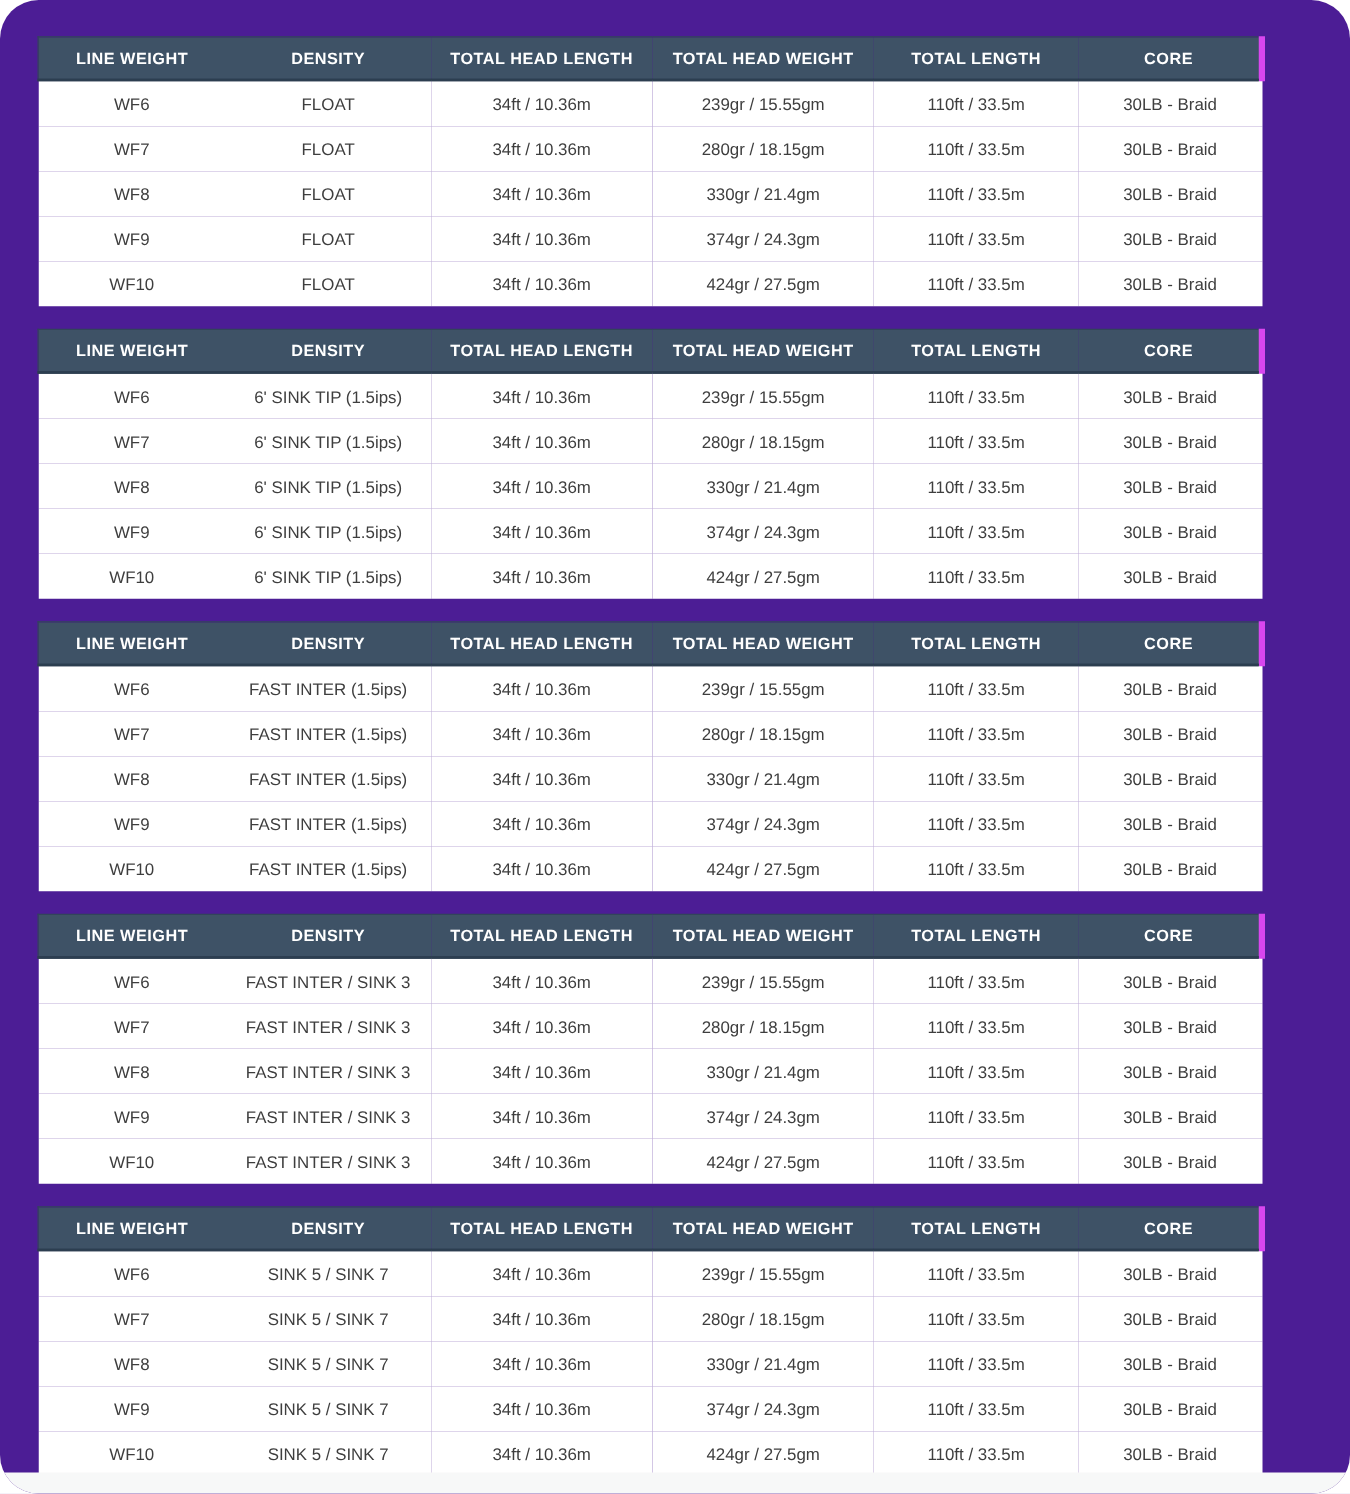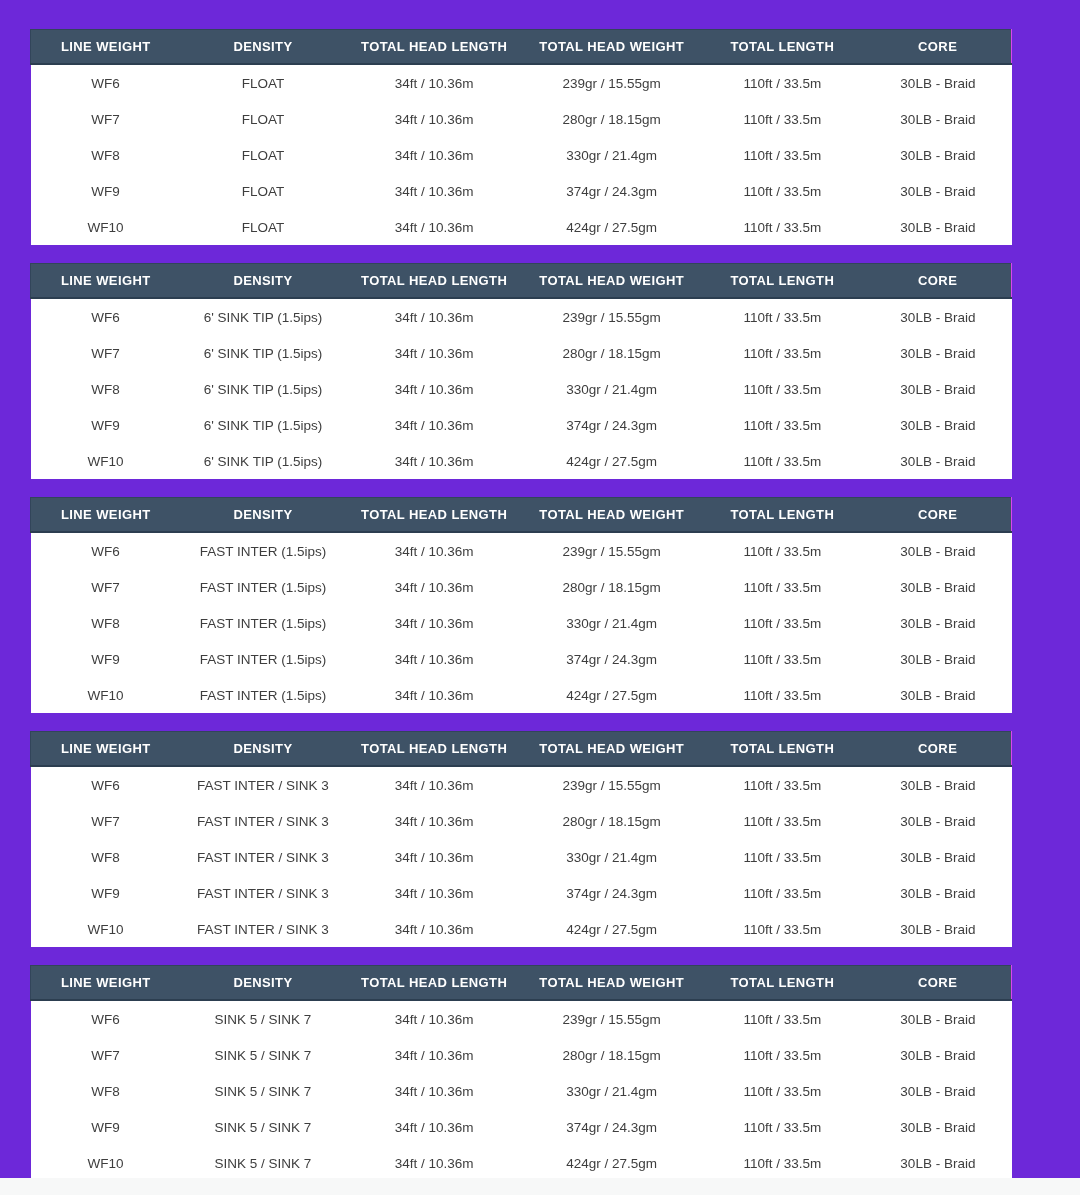--- a/index.html
+++ b/index.html
@@ -5,22 +5,23 @@
   html, body {
     margin: 0;
     padding: 0;
     background: #ffffff;
     font-family: "Liberation Sans", sans-serif;
   }
   .page {
     position: relative;
     width: 1080px;
     height: 1195px;
-    background: #6d28d9;
+    background: #4c1d95;
     overflow: hidden;
+    border-radius: 31px;
   }
   .tables-wrap {
     position: absolute;
     left: 30px;
     top: 29px;
     width: 982px;
   }
   table.spec-table {
     width: 100%;
     border-collapse: collapse;
@@ -41,21 +42,21 @@
     text-transform: uppercase;
     letter-spacing: 0.4px;
     height: 33px;
     padding: 0;
     text-align: center;
     vertical-align: middle;
     border-top: 1px solid #32455a;
     border-bottom: 2px solid #2c3e50;
   }
   table.spec-table thead th:first-child { border-left: 1px solid #32455a; }
-  table.spec-table thead th:last-child  { border-right: 1px solid #d946ef; text-align: center; }
+  table.spec-table thead th:last-child  { border-right: 5px solid #d946ef; text-align: center; }
   table.spec-table tbody td {
     height: 36px;
     padding: 0;
     font-size: 13.5px;
     color: #3e3e3e;
     text-align: center;
     vertical-align: middle;
     background: #ffffff;
     border: none;
   }

